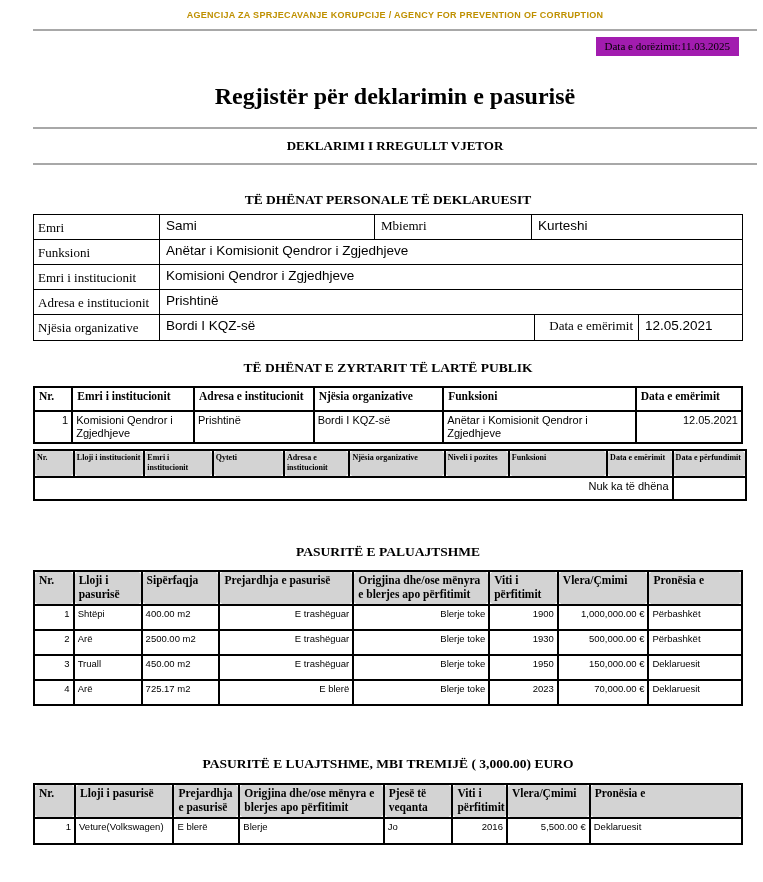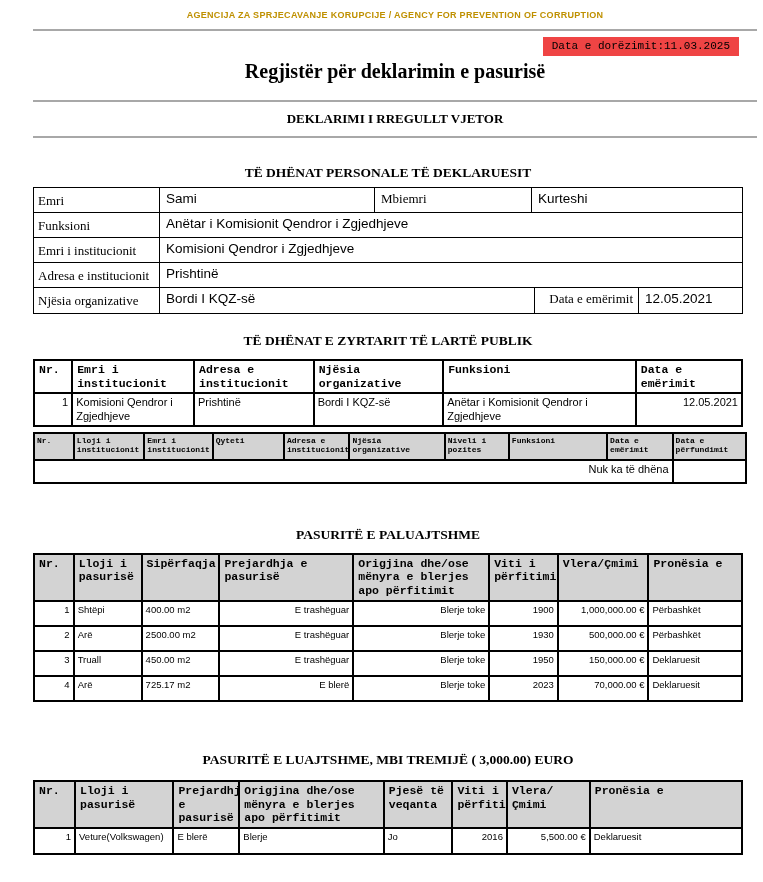--- a/index.html
+++ b/index.html
@@ -15,25 +15,25 @@
     margin-top: 10px; text-align: center;
     color: #BF9000; font-family: "Liberation Sans", sans-serif;
     font-weight: bold; font-size: 9px; letter-spacing: 0.3px;
   }
   .rule { height: 2px; background: #a8a8a8; margin-top: 9px; width: 724px; }
   .rule-2 { margin-top: 17px; }
   .rule-3 { margin-top: 9px; }
 
   .date-row { display: flex; justify-content: flex-end; margin-top: 6px; width: 706px; }
   .date-box {
-    background: #ef4444; font-family: Liberation Mono, monospace;
+    background: #a21caf; font-family: Liberation Serif, serif;
     font-size: 11px; padding: 3px 9px 4px 9px;
   }
 
-  .title { text-align: center; font-size: 20px; font-weight: bold; margin-top: 4px; width: 724px; }
+  .title { text-align: center; font-size: 24px; font-weight: bold; margin-top: 27px; width: 724px; }
   .subtitle { text-align: center; font-size: 13px; font-weight: bold; margin-top: 9px; width: 724px; }
 
   .sec { text-align: center; font-size: 13.5px; font-weight: bold; width: 710px; line-height: 1.25; }
   .h-personal { margin-top: 27px; }
   .h-zyrtari { margin-top: 19px; }
   .h-funksionet { margin-top: 25px; }
   .h-paluajtshme { margin-top: 43px; }
   .h-luajtshme { margin-top: 50px; }
 
   
@@ -47,22 +47,22 @@
     padding: 3px 2px 0 6px; border-left: 1px solid #000;
   }
   .w-label { width: 125px; flex: none; }
   .grow { flex: 1 1 auto; }
 
   
   table { border-collapse: collapse; table-layout: fixed; }
   .dt { margin-top: 9px; width: 710px; border: 2px solid #000; }
   .dt th, .dt td { border: 2px solid #000; vertical-align: top; overflow: hidden; }
   .dt th {
-    font-family: Liberation Mono, monospace; font-weight: bold;
-    text-align: left; padding: 2px 3px 2px 4px; line-height: 1.2;
+    font-family: Liberation Serif, serif; font-weight: bold;
+    text-align: left; padding: 2px 3px 2px 4px; line-height: 1.2; border-radius: 7px;
   }
   .dt td { font-family: "Liberation Sans", sans-serif; padding: 2px 3px; line-height: 1.2; }
   .r { text-align: right; }
   .c { text-align: right; }
 
   .t2 { margin-top: 9px; }
   .t2 th { font-size: 11.5px; background: #ffffff; height: 24px; }
   .t2 td { font-size: 11px; }
   .t2 .data-row { height: 30px; }
 

